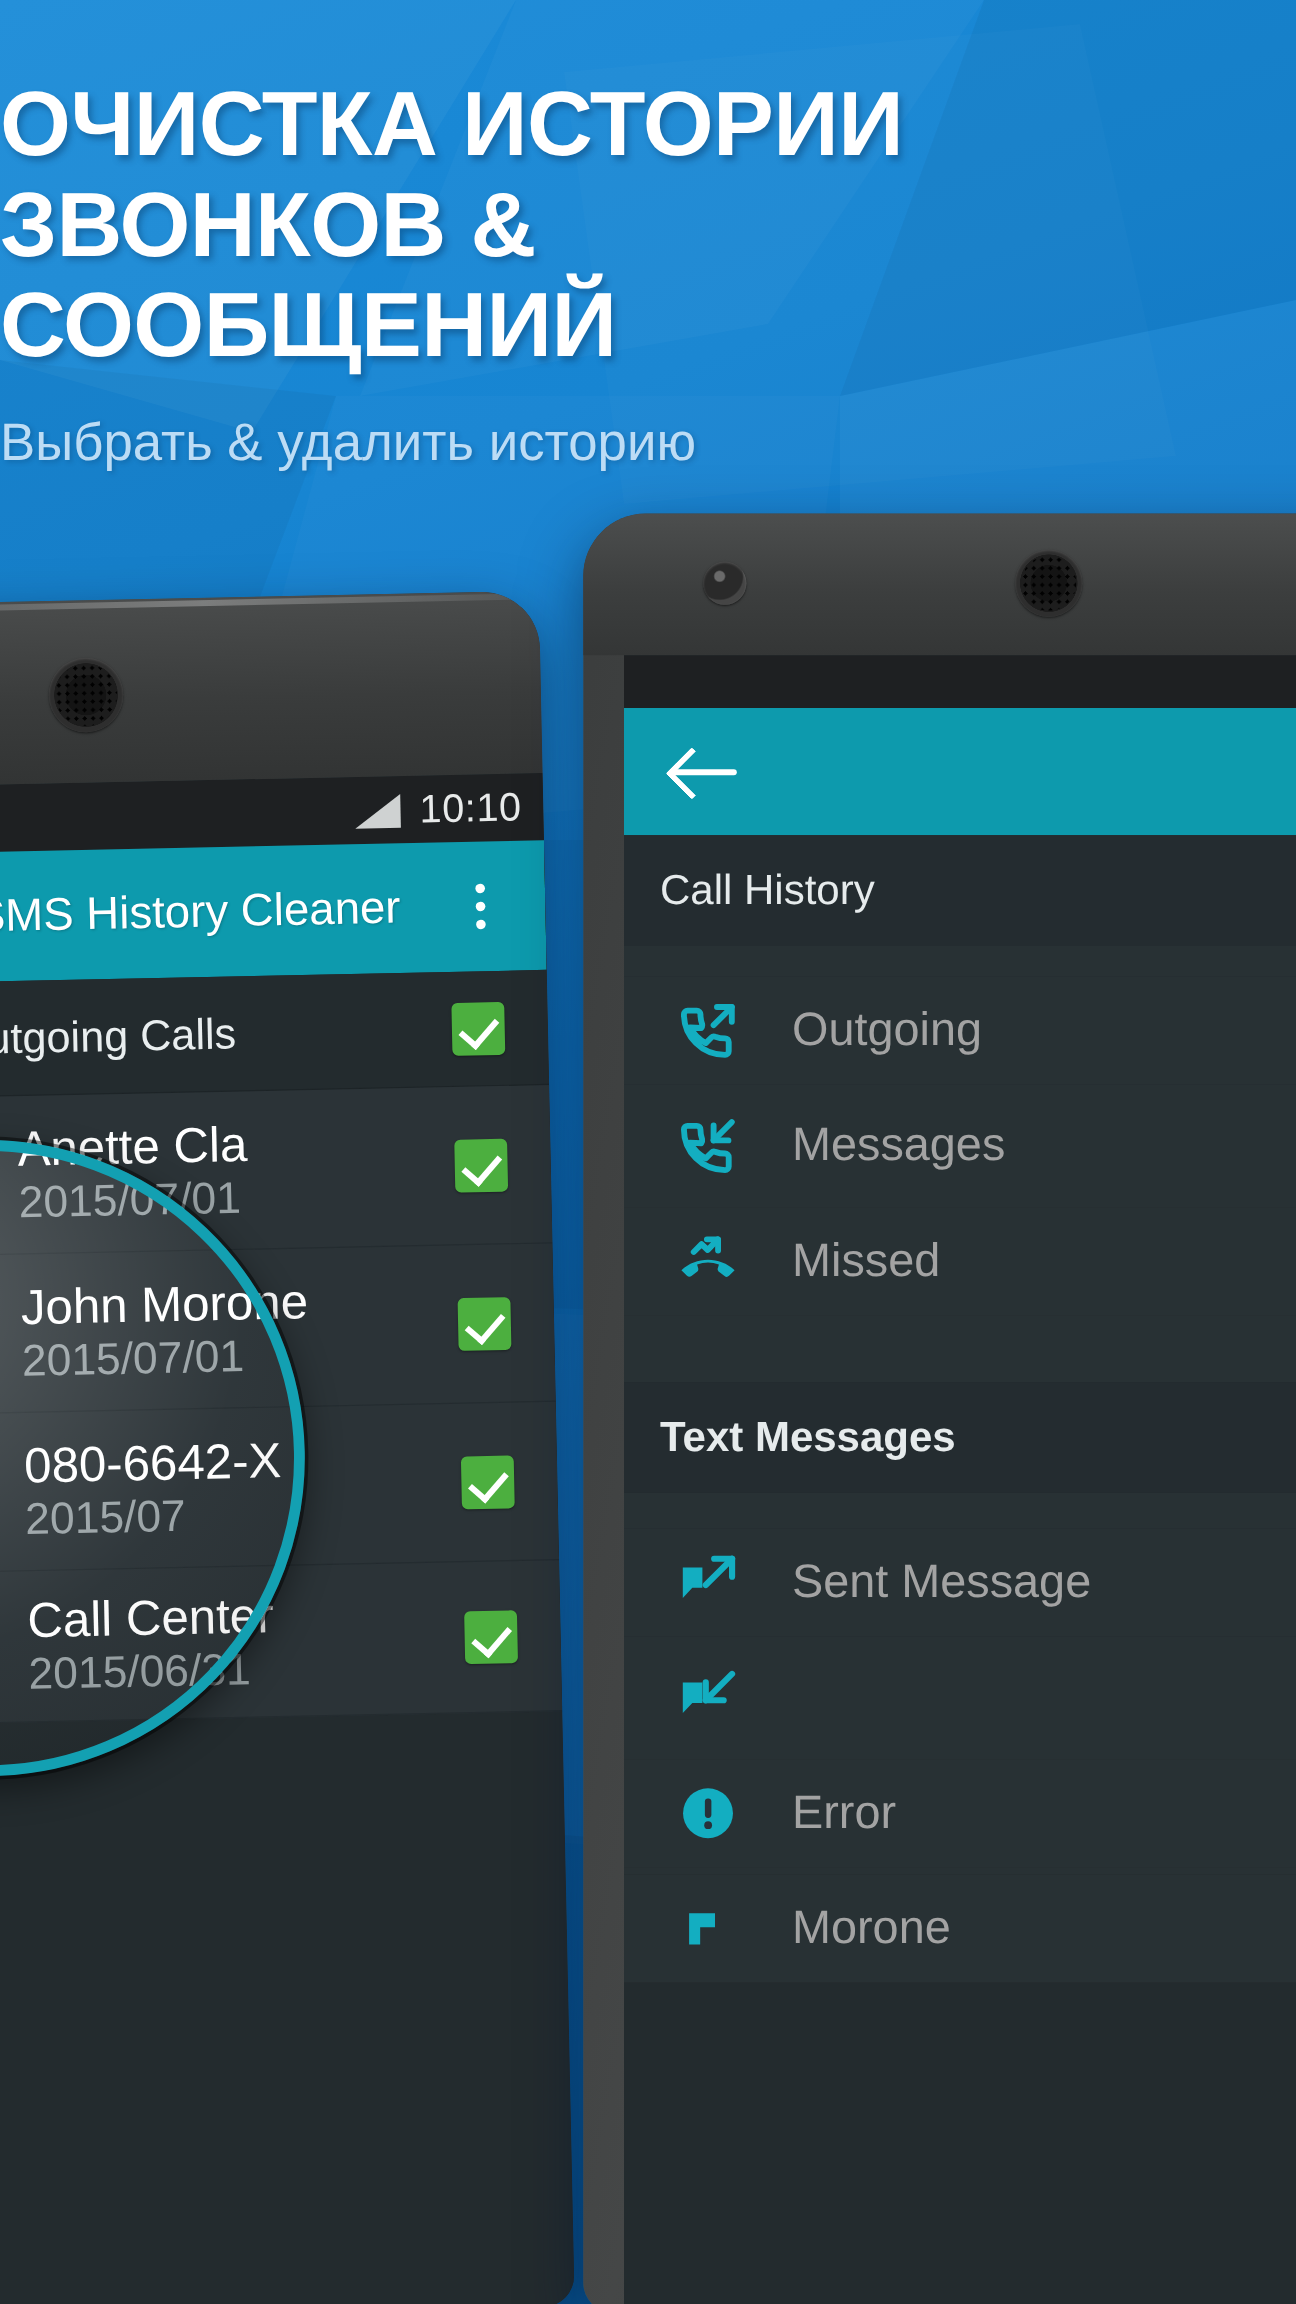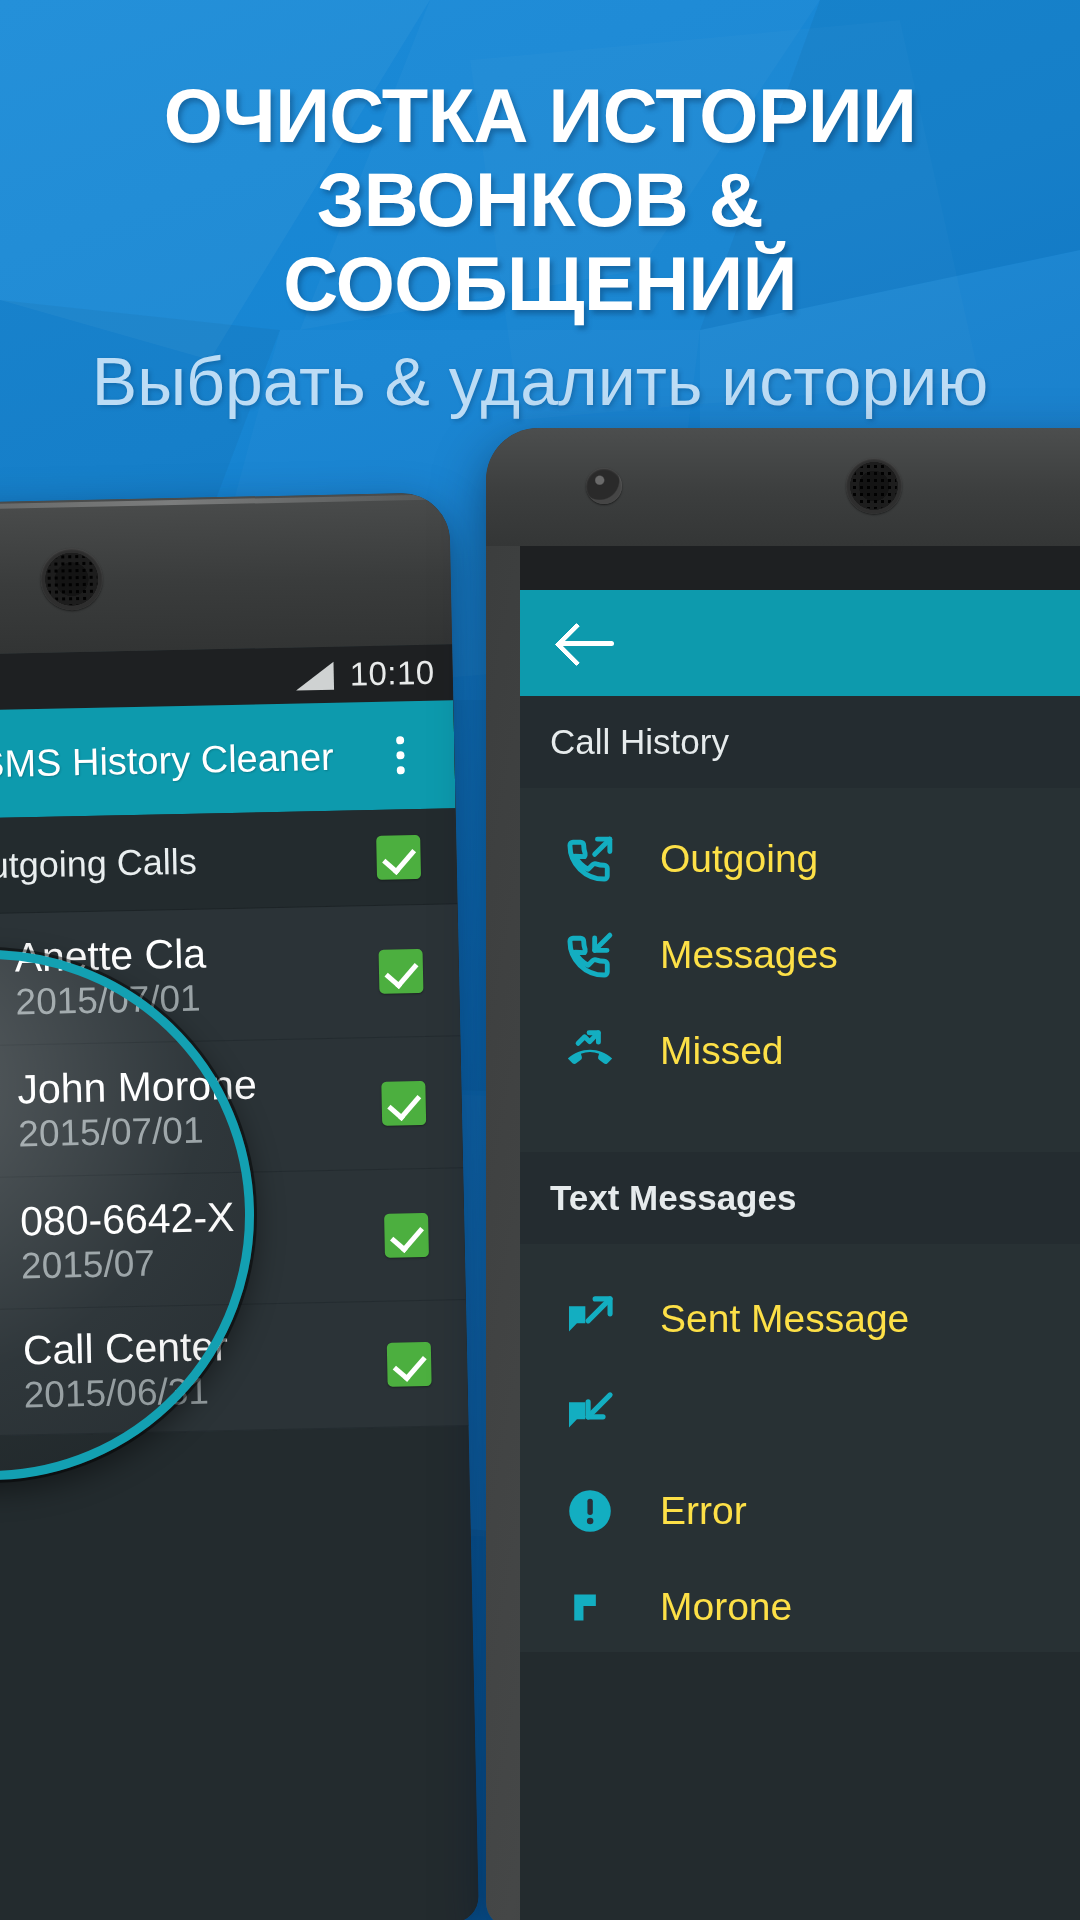--- a/index.html
+++ b/index.html
@@ -14,39 +14,39 @@
   #bg {
     position:absolute; inset:0;
     background:
       linear-gradient(160deg,#1b8bd8 0%, #1785d2 22%, #0f78c8 45%, #0c6fbd 68%, #0a63ac 100%);
     overflow:hidden;
   }
   #bg svg { position:absolute; inset:0; width:1080px; height:1920px; }
 
   
   .headline-wrap {
-    position:absolute; top:74px; left:0; width:1080px;
-    text-align:center; z-index:5;
+    position:absolute; top:62px; left:0; width:1080px;
+    text-align:left; z-index:5;
   }
   .headline {
     color:#ffffff;
     font-weight:bold;
     font-size:76px;
     line-height:84px;
     letter-spacing:-0.5px;
     text-shadow:3px 4px 5px rgba(0,40,80,0.35);
     font-family:"Liberation Sans", sans-serif;
   }
   .headline .l1 { display:block; }
   .headline .l2 { display:block; }
   .headline .l3 { display:block; }
   .subtitle {
     margin-top:26px;
     color:#bcdcf5;
-    font-size:68px;
+    font-size:44px;
     line-height:58px;
     font-weight:normal;
     text-shadow:2px 2px 4px rgba(0,40,80,0.25);
   }
 
   
   .phone { position:absolute; z-index:10; }
 
   
   #phone-left {
@@ -184,21 +184,21 @@
   .r-head {
     height:92px; display:flex; align-items:center; padding-left:30px;
     background:#242c30; color:#e6ebec; font-size:35px;
   }
   .r-head.bold { font-weight:bold; }
   .r-row {
     height:90px; display:flex; align-items:center;
     background:#283134; padding-left:22px;
   }
   .r-row .ico { width:96px; display:flex; align-items:center; justify-content:center; }
-  .r-row .lbl { color:#fde047; font-size:39px; padding-left:22px; white-space:nowrap; }
+  .r-row .lbl { color:#a3a3a3; font-size:39px; padding-left:22px; white-space:nowrap; }
   .r-gap { background:#283134; }
 
   .icn { display:block; }
 </style>
 </head>
 <body>
 
 <div id="bg">
   <svg viewBox="0 0 1080 1920" preserveAspectRatio="none">
     <polygon points="0,0 430,0 210,360 0,300" fill="#ffffff" opacity="0.045"></polygon>

